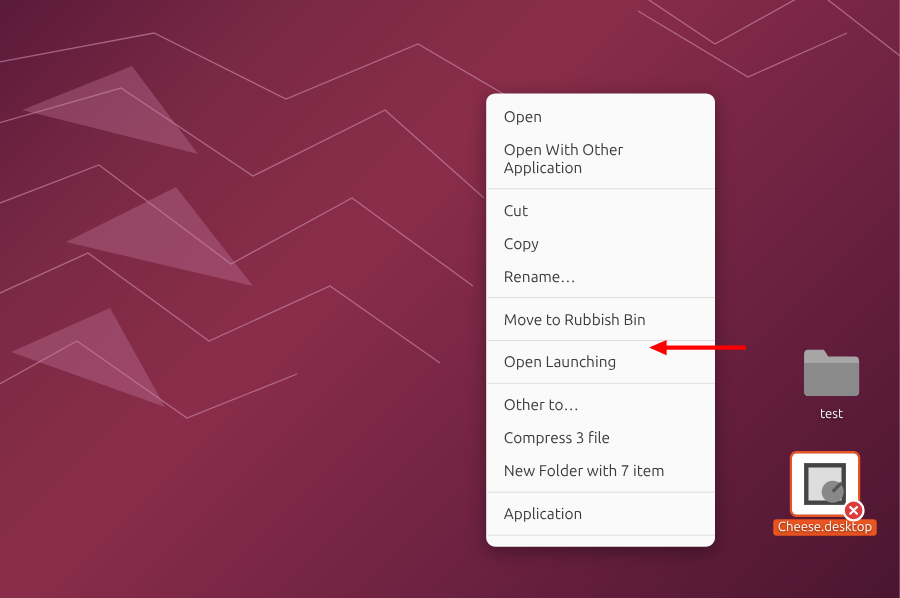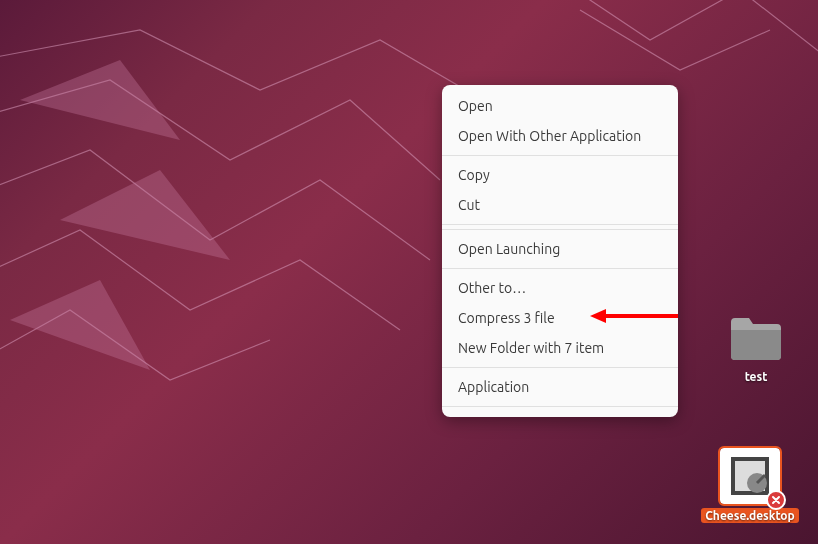--- a/index.html
+++ b/index.html
@@ -13,21 +13,21 @@
     }
     .wallpaper-lines {
       position: absolute;
       inset: 0;
       pointer-events: none;
     }
     .context-menu {
       position: absolute;
       left: 442px;
       top: 85px;
-      width: 236px;
+      width: 208px;
       background: #fafafa;
       border-radius: 8px;
       box-shadow: 0 4px 16px rgba(0,0,0,0.35);
       padding: 6px 0;
       font-size: 14px;
       color: #3a3a3a;
     }
     .menu-item {
       padding: 7px 16px;
       cursor: pointer;
@@ -46,29 +46,28 @@
     .desktop-icon {
       position: absolute;
       width: 72px;
       text-align: center;
       color: #fff;
       font-size: 12px;
       display: flex;
       flex-direction: column;
       align-items: center;
       gap: 4px;
-      font-weight: bold;
     }
     .folder-icon {
       left: 720px;
       top: 310px;
     }
     .file-icon {
       left: 700px;
-      top: 448px;
+      top: 412px;
       width: 100px;
     }
     .file-icon.selected .icon-box {
       outline: 2px solid #e95420;
       outline-offset: 0;
     }
     .file-icon.selected .icon-label {
       background: #e95420;
       border-radius: 3px;
       padding: 1px 4px;
@@ -145,23 +144,25 @@
       </svg>
     </div>
   </div>
   <span class="icon-label">Cheese.desktop</span>
 </div>
 
 <div class="context-menu">
   <div class="menu-item">Open</div>
   <div class="menu-item">Open With Other Application</div>
   <div class="menu-sep"></div>
+  <div class="menu-item">Cut</div>
   <div class="menu-item">Copy</div>
-  <div class="menu-item">Cut</div>
+  <div class="menu-item">Rename…</div>
   <div class="menu-sep"></div>
+  <div class="menu-item">Move to Rubbish Bin</div>
   <div class="menu-sep"></div>
   <div class="menu-item">Open Launching</div>
   <div class="menu-sep"></div>
   <div class="menu-item">Other to…</div>
   <div class="menu-item">Compress 3 file</div>
   <div class="menu-item">New Folder with 7 item</div>
   <div class="menu-sep"></div>
   <div class="menu-item">Application</div>
   <div class="menu-sep"></div>
 </div>

